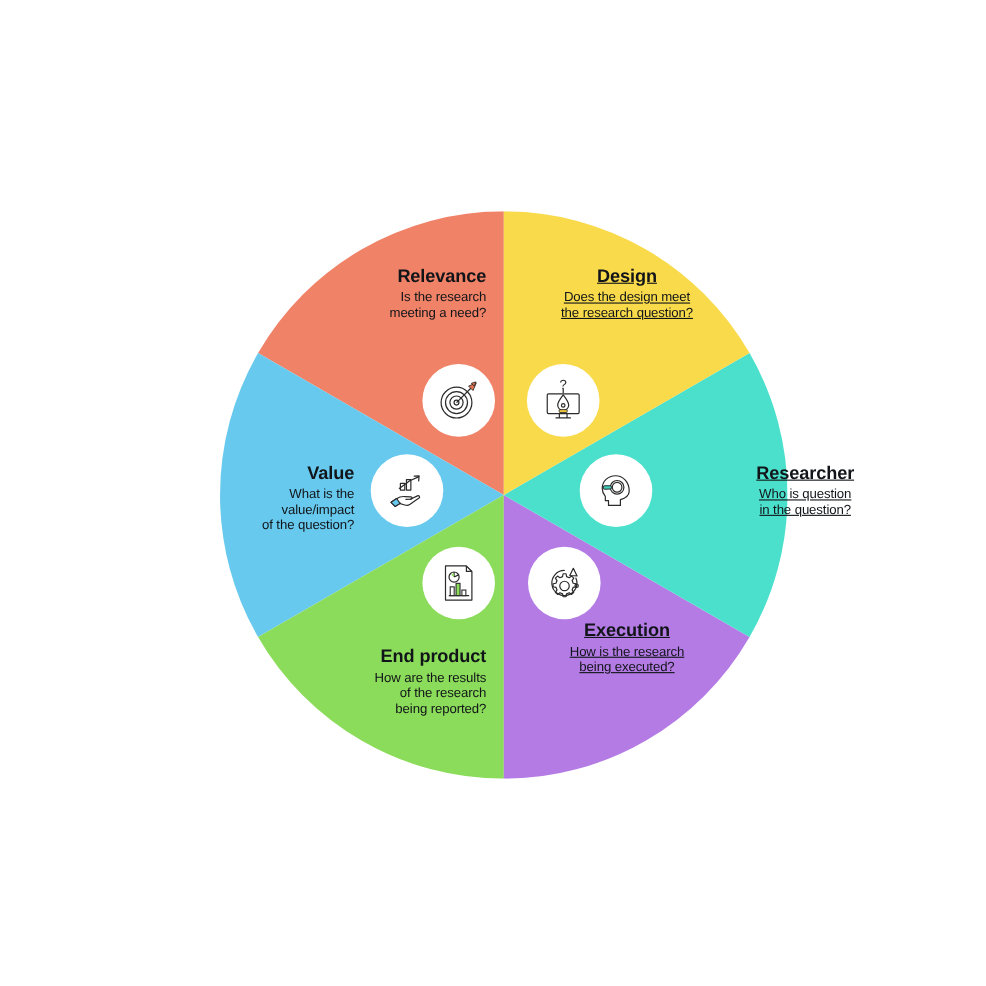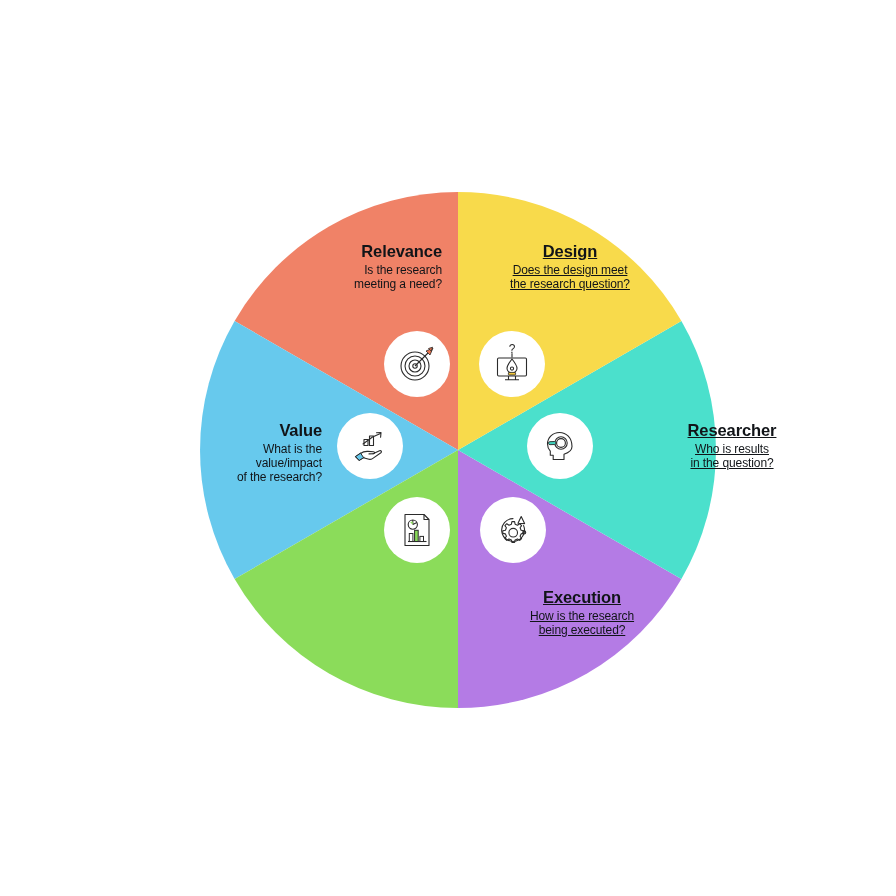--- a/index.html
+++ b/index.html
@@ -53,21 +53,21 @@
   }
   .seg-desc div { white-space: nowrap; }
 
   .align-right { text-align: right; }
   .align-left  { text-align: center; text-decoration: underline; }
 
   
   #txt-relevance  { left: 290px; top: 242px; width: 152px; }
   #txt-design     { left: 490px; top: 242px; width: 160px; }
   #txt-researcher { left: 604px; top: 421px; width: 160px; margin-left: 48px; }
-  #txt-execution  { left: 490px; top: 588px; width: 160px; margin-left: 12px; }
+  #txt-execution  { left: 490px; top: 564px; width: 160px; }
   #txt-endproduct { left: 296px; top: 588px; width: 146px; }
   #txt-value      { left: 176px; top: 421px; width: 146px; }
 
   
   .icon-bubble {
     position: absolute;
     width: 66px;
     height: 66px;
     border-radius: 50%;
     background: #ffffff;
@@ -119,40 +119,48 @@
     <div class="seg-title">Design</div>
     <div class="seg-desc">
       <div>Does the design meet</div>
       <div>the research question?</div>
     </div>
   </div>
 
   <div class="seg-text align-left" id="txt-researcher">
     <div class="seg-title">Researcher</div>
     <div class="seg-desc">
-      <div>Who is results</div>
+      <div>Who is question</div>
       <div>in the question?</div>
     </div>
   </div>
 
   <div class="seg-text align-left" id="txt-execution">
     <div class="seg-title">Execution</div>
     <div class="seg-desc">
       <div>How is the research</div>
       <div>being executed?</div>
     </div>
   </div>
 
+  <div class="seg-text align-right" id="txt-endproduct">
+    <div class="seg-title">End product</div>
+    <div class="seg-desc">
+      <div>How are the results</div>
+      <div>of the research</div>
+      <div>being reported?</div>
+    </div>
+  </div>
 
   <div class="seg-text align-right" id="txt-value">
     <div class="seg-title">Value</div>
     <div class="seg-desc">
       <div>What is the</div>
       <div>value/impact</div>
-      <div>of the research?</div>
+      <div>of the question?</div>
     </div>
   </div>
 
   <div class="icon-bubble" id="icon-relevance">
     <svg width="40" height="40" viewBox="0 0 40 40">
       <g fill="none" stroke="#2b2b2b" stroke-width="1.1">
         <circle cx="18" cy="22" r="14"></circle>
         <circle cx="18" cy="22" r="10"></circle>
         <circle cx="18" cy="22" r="6"></circle>
         <circle cx="18" cy="22" r="2.2"></circle>

